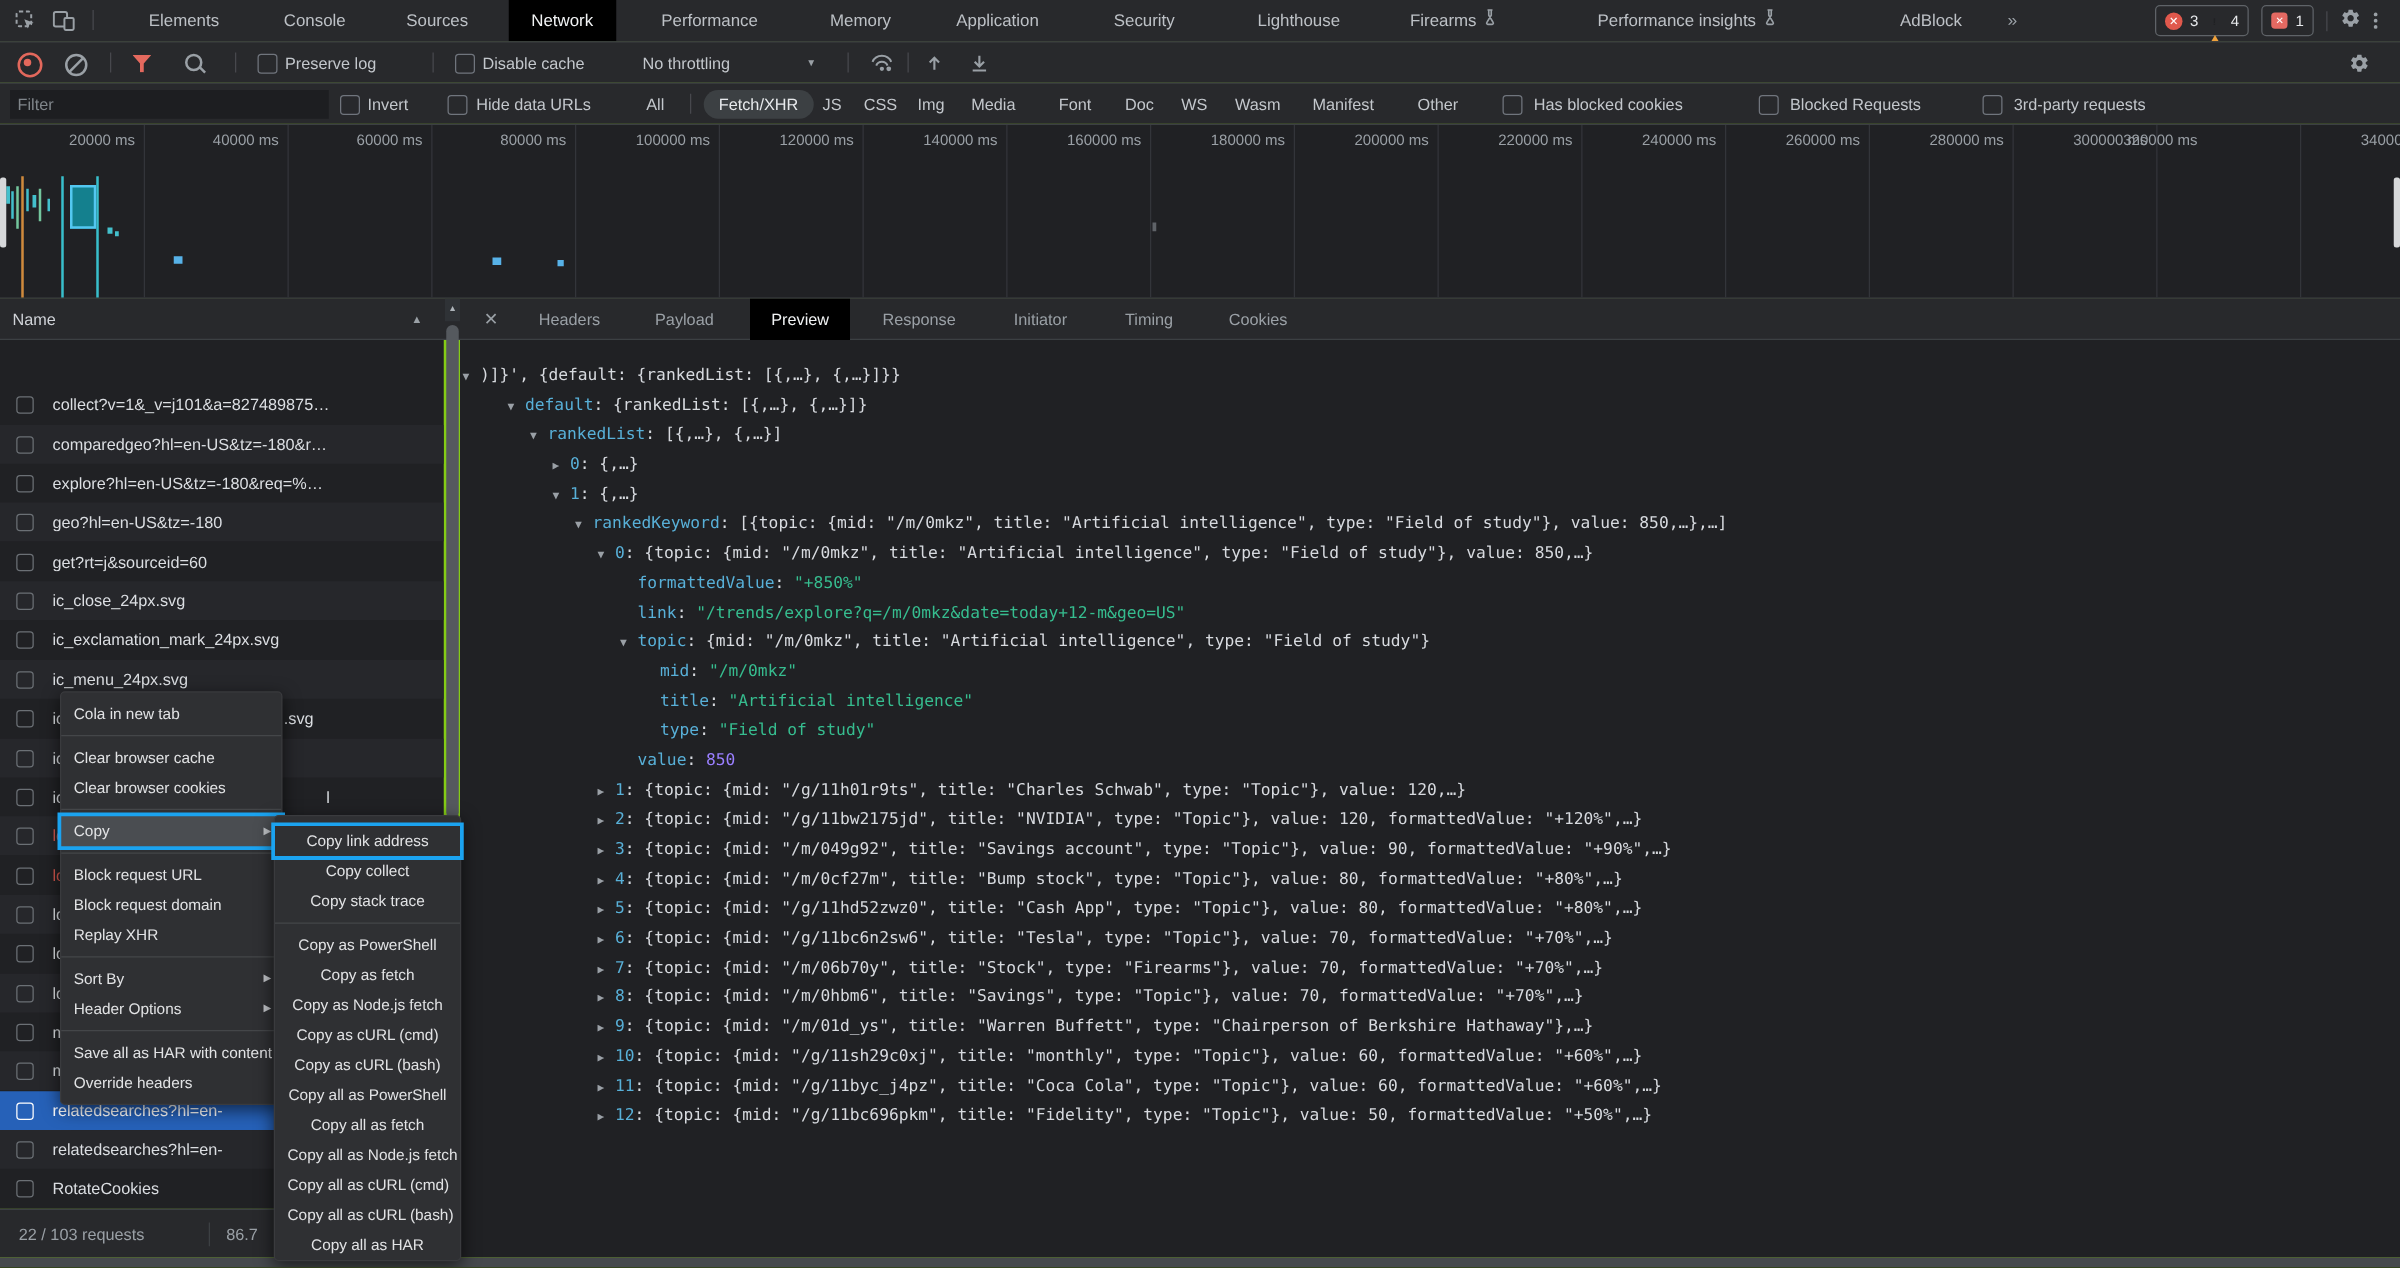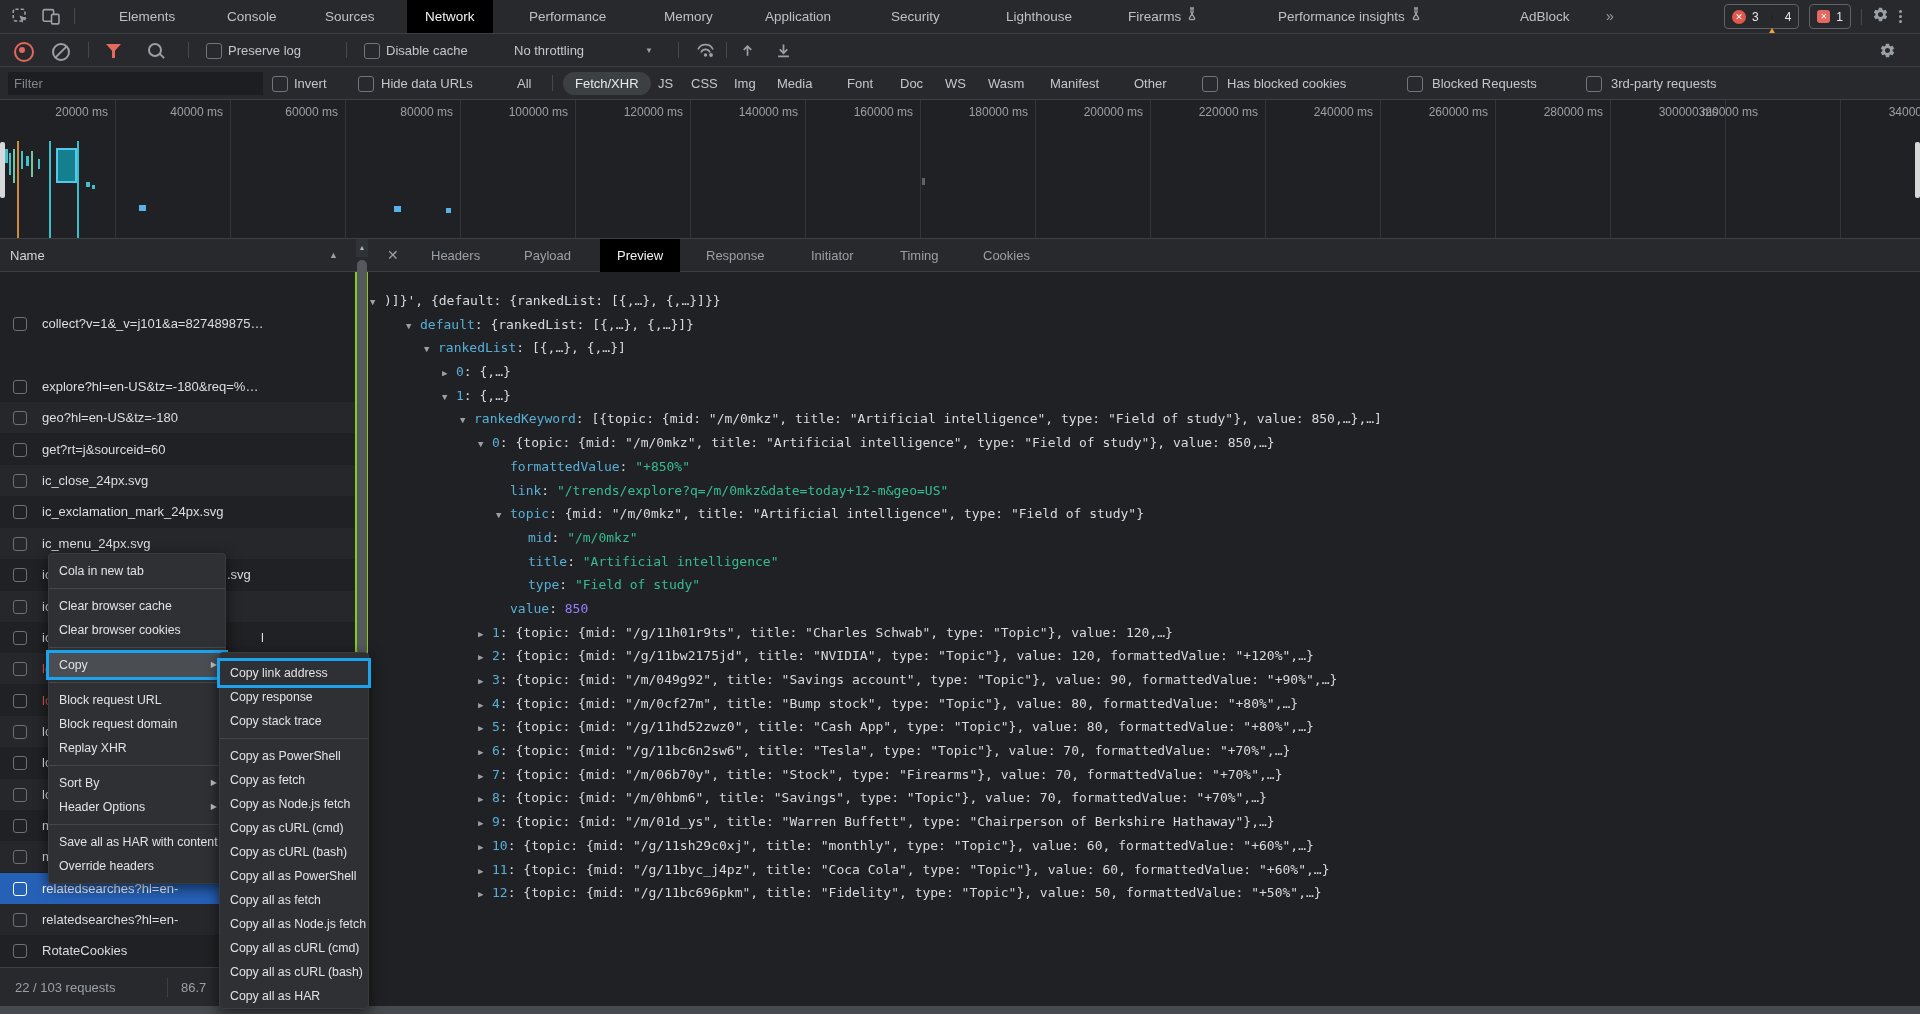--- a/index.html
+++ b/index.html
@@ -289,20 +289,24 @@
     <span id="detail-tabs"><span class="dtab" style="left: 431px;">Headers</span><span class="dtab" style="left: 524px;">Payload</span><span class="dtab active" style="left: 600px;">Preview</span><span class="dtab" style="left: 706px;">Response</span><span class="dtab" style="left: 811px;">Initiator</span><span class="dtab" style="left: 900px;">Timing</span><span class="dtab" style="left: 983px;">Cookies</span></span>
   </div>
   <div id="scroll-up">▲</div>
   <div id="scroll-thumb" class="abs"></div>
 
   <div id="leftpanel" class="abs">
       <div class="req-row" style="top: 36px;">
         <span class="req-cb"></span>
         <span class="req-label">collect?v=1&amp;_v=j101&amp;a=827489875…</span>
       </div>
+      <div class="req-row alt" style="top: 68px;">
+        <span class="req-cb"></span>
+        <span class="req-label">comparedgeo?hl=en-US&amp;tz=-180&amp;r…</span>
+      </div>
       <div class="req-row" style="top: 99px;">
         <span class="req-cb"></span>
         <span class="req-label">explore?hl=en-US&amp;tz=-180&amp;req=%…</span>
       </div>
       <div class="req-row alt" style="top: 130px;">
         <span class="req-cb"></span>
         <span class="req-label">geo?hl=en-US&amp;tz=-180</span>
       </div>
       <div class="req-row" style="top: 162px;">
         <span class="req-cb"></span>
@@ -425,23 +429,23 @@
       <div class="mi"><span>Block request URL</span></div>
       <div class="mi"><span>Block request domain</span></div>
       <div class="mi"><span>Replay XHR</span></div>
       <div class="msep"></div>
       <div class="mi"><span>Sort By</span><span class="sub-arrow">▶</span></div>
       <div class="mi"><span>Header Options</span><span class="sub-arrow">▶</span></div>
       <div class="msep"></div>
       <div class="mi"><span>Save all as HAR with content</span></div>
       <div class="mi"><span>Override headers</span></div>
     </div>
-  <div id="submenu" class="menu" style="left:219px;top:652px;width:148px;padding-top:8px;padding-bottom:0;">
+  <div id="submenu" class="menu" style="left:219px;top:652px;width:148px;padding-top:8px;padding-bottom:0;text-align:center;">
       <div class="mi annotated"><span>Copy link address</span></div>
-      <div class="mi"><span>Copy response</span></div>
+      <div class="mi"><span>Copy collect</span></div>
       <div class="mi"><span>Copy stack trace</span></div>
       <div class="msep"></div>
       <div class="mi"><span>Copy as PowerShell</span></div>
       <div class="mi"><span>Copy as fetch</span></div>
       <div class="mi"><span>Copy as Node.js fetch</span></div>
       <div class="mi"><span>Copy as cURL (cmd)</span></div>
       <div class="mi"><span>Copy as cURL (bash)</span></div>
       <div class="mi"><span>Copy all as PowerShell</span></div>
       <div class="mi"><span>Copy all as fetch</span></div>
       <div class="mi"><span>Copy all as Node.js fetch</span></div>

